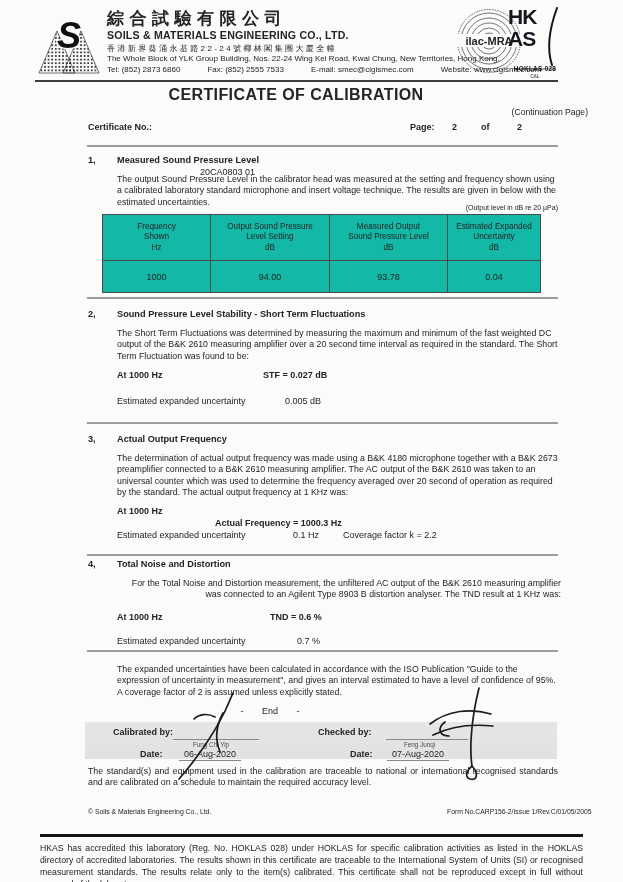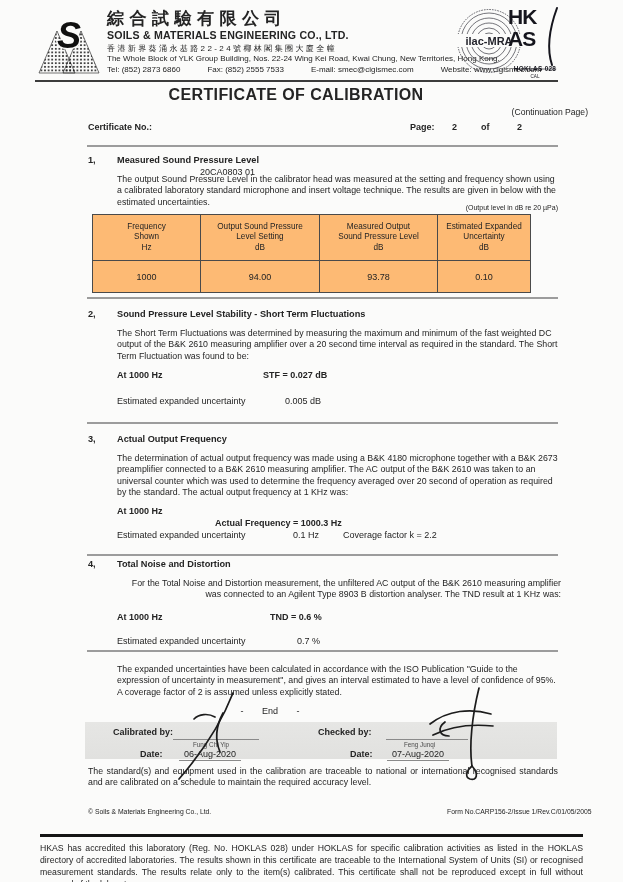--- a/index.html
+++ b/index.html
@@ -38,22 +38,22 @@
   .rule-4 { top:554px; } .rule-5 { top:650px; }
 
   .sec-num  { left:88px;  font-size:9.2px; font-weight:bold; }
   .sec-head { left:117px; font-size:9.2px; font-weight:bold; }
   .body-text { left:117px; width:444px; font-size:8.8px; line-height:11.4px; }
 
   
   .s1-top { top:155px; } .s1-body { top:174px; }
   .s1-note { left:380px; top:204px; width:178px; text-align:right; font-size:7px; }
 
-  .cal-table { left:92px; top:214px; display:grid; grid-template-columns:108px 119px 118px 93px;
-               border-top:1.2px solid #4a4a4a; border-left:1.2px solid #4a4a4a; background:#fdba74; }
+  .cal-table { left:102px; top:214px; display:grid; grid-template-columns:108px 119px 118px 93px;
+               border-top:1.2px solid #4a4a4a; border-left:1.2px solid #4a4a4a; background:#14b8a6; }
   .cell { border-right:1.2px solid #4a4a4a; border-bottom:1.2px solid #4a4a4a;
           display:flex; align-items:center; justify-content:center; text-align:center; }
   .th-cell { white-space:pre-line; font-size:8.2px; line-height:10.6px; min-height:41px; padding:2px; }
   .td-cell { font-size:9px; min-height:31px; }
 
   .s2-top { top:309px; } .s2-body { top:328px; }
   .s2-at  { top:370px; } .s2-unc  { top:396px; }
   .s3-top { top:434px; } .s3-body { top:453px; }
   .s3-at  { top:506px; } .s3-unc  { top:530px; }
   .s4-top { top:559px; } .s4-body { top:578px;text-align:right; }
@@ -160,21 +160,21 @@
 dB</div>
     <div class="cell th-cell">Measured Output
 Sound Pressure Level
 dB</div>
     <div class="cell th-cell">Estimated Expanded
 Uncertainty
 dB</div>
     <div class="cell td-cell">1000</div>
     <div class="cell td-cell">94.00</div>
     <div class="cell td-cell">93.78</div>
-    <div class="cell td-cell">0.10</div>
+    <div class="cell td-cell">0.04</div>
   </div>
 
   <div class="abs rule rule-2"></div>
 
   <span class="abs sec-num s2-top">2,</span>
   <span class="abs sec-head s2-top">Sound Pressure Level Stability - Short Term Fluctuations</span>
   <div class="abs body-text s2-body">The Short Term Fluctuations was determined by measuring the maximum and minimum of the fast weighted DC output of the B&amp;K 2610 measuring amplifier over a 20 second time interval as required in the standard. The Short Term Fluctuation was found to be:</div>
   <span class="abs t9 b lbl-col s2-at">At 1000 Hz</span>
   <span class="abs t9 b s2-at" style="left:263px;">STF = 0.027 dB</span>
   <span class="abs t9 lbl-col s2-unc">Estimated expanded uncertainty</span>

